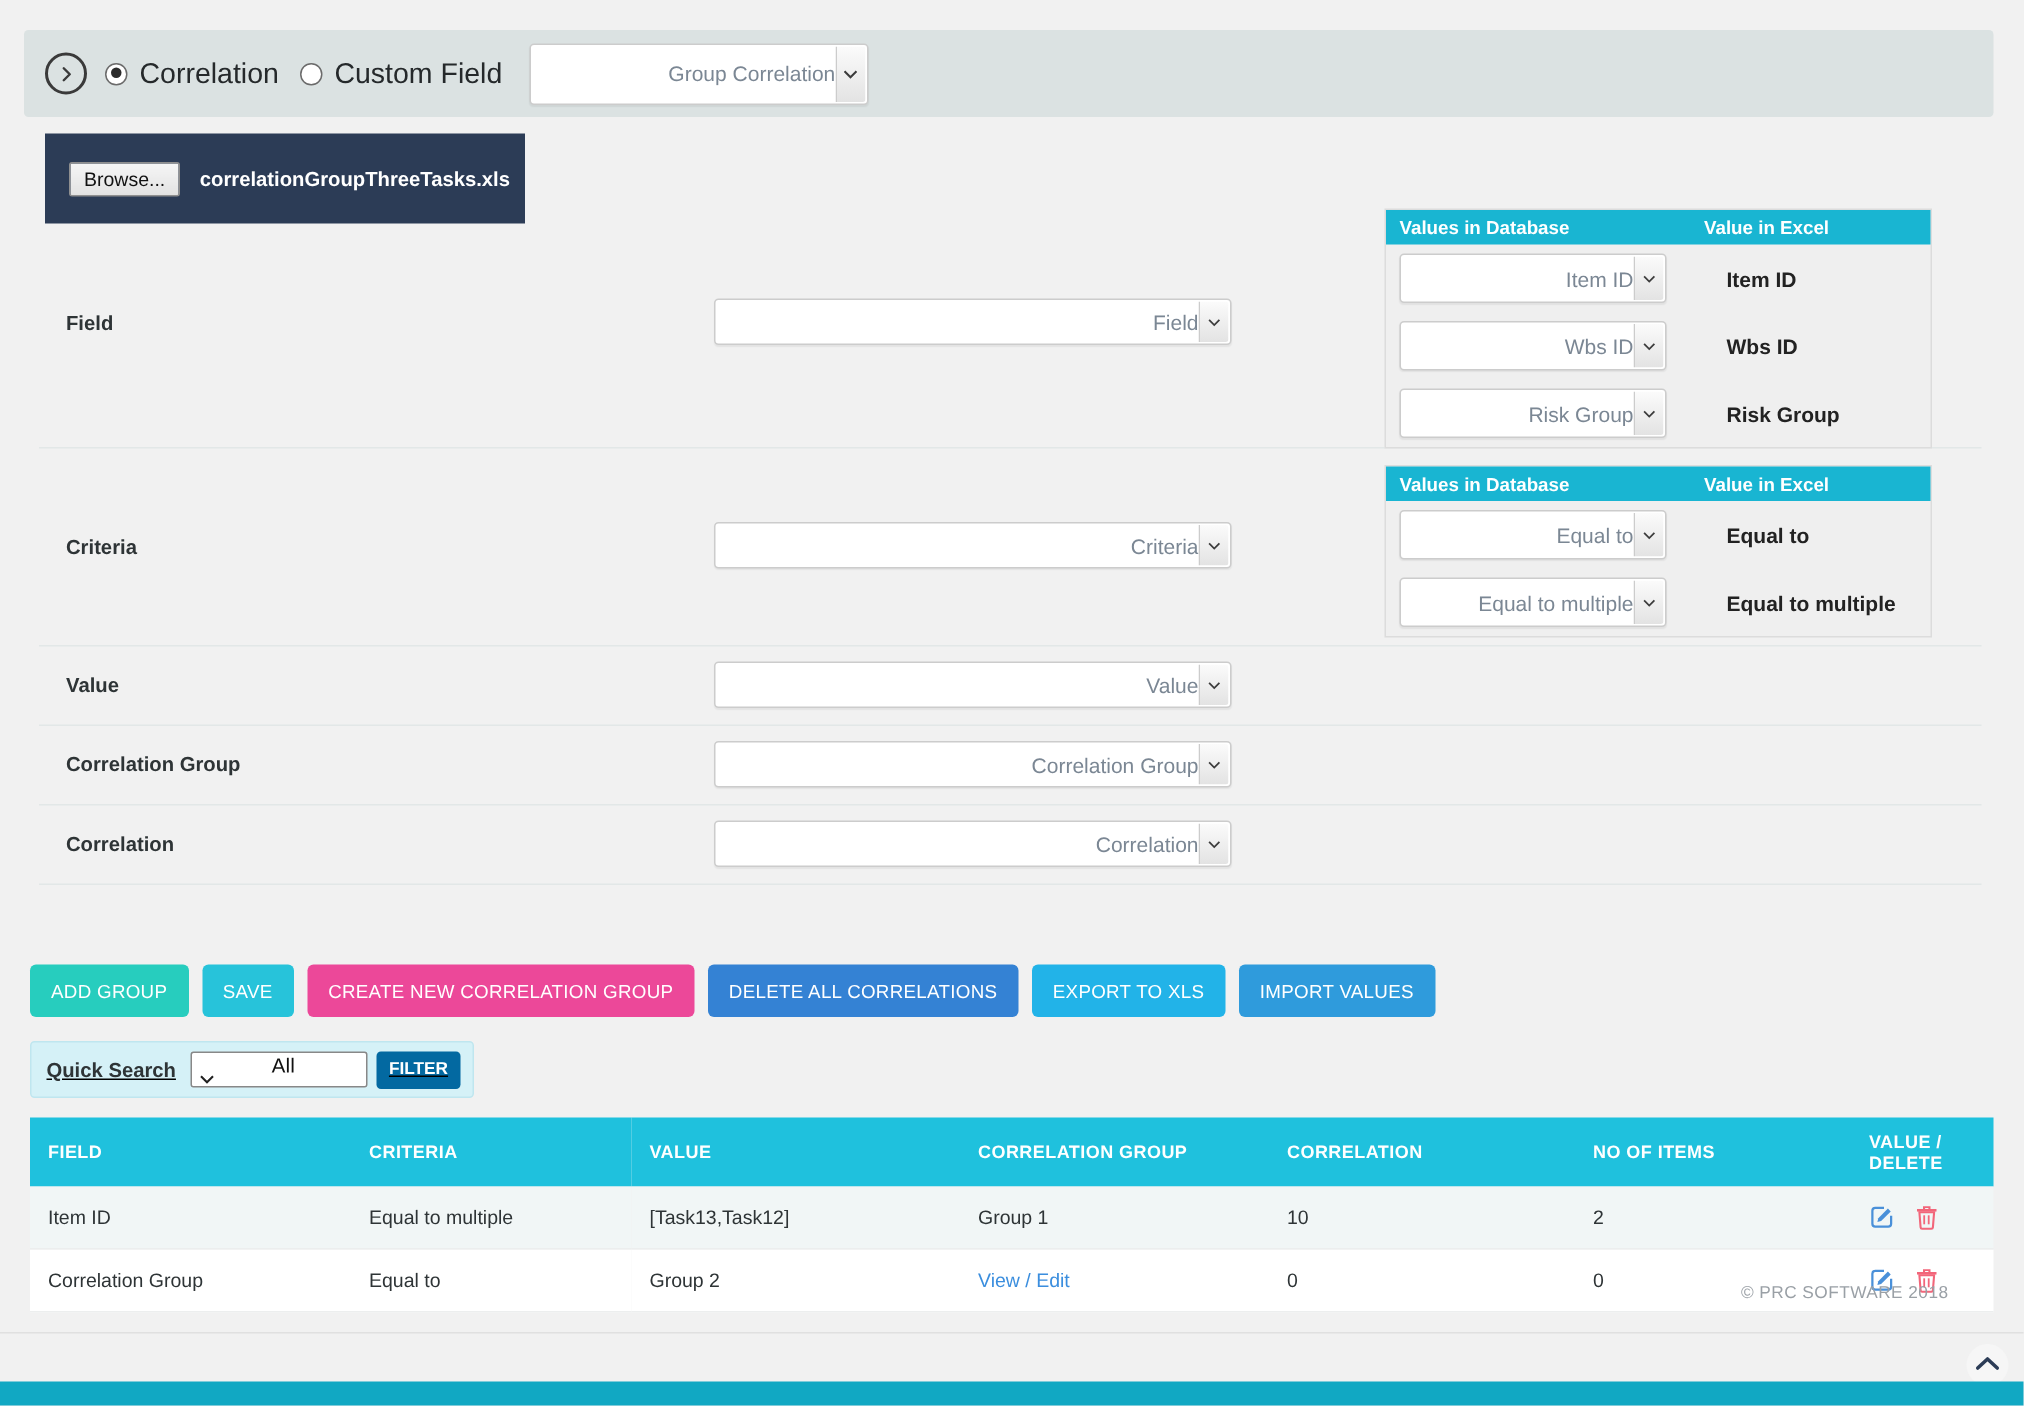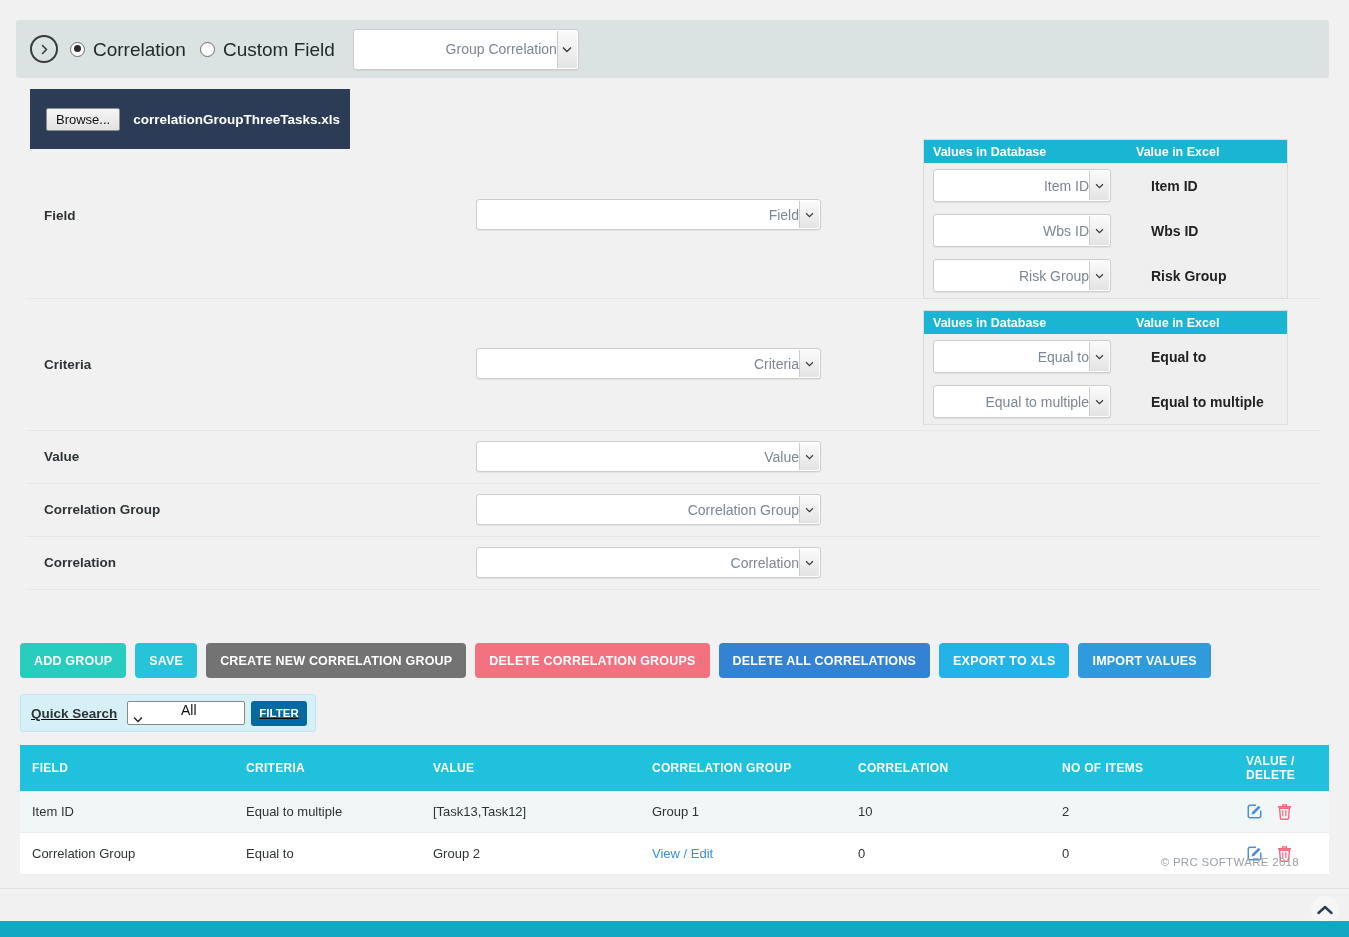--- a/index.html
+++ b/index.html
@@ -200,21 +200,21 @@
     left: 20px; top: 643px;
     display: flex;
     align-items: flex-start;
     gap: 9px;
   }
   .abtn {
     border: none;
     border-radius: 4px;
     color: #fff;
     font-size: 12.5px;
-    font-weight: bold;
+    font-weight: normal;
     letter-spacing: 0.2px;
     height: 35px;
     padding: 0 14px;
     cursor: pointer;
     font-family: "Liberation Sans", sans-serif;
     white-space: nowrap;
   }
 
   
   .qsearch {
@@ -489,22 +489,21 @@
           </svg>
       </span>
     </div>
     <span class="mval">Equal to multiple</span>
   </div>
 </div>
 
 <div class="btnrow">
   <button class="abtn" style="background:#27cdbe;">ADD GROUP</button>
   <button class="abtn" style="background:#27c3da;">SAVE</button>
-  <button class="abtn" style="background:#737373;">CREATE NEW CORRELATION GROUP</button>
-  <button class="abtn" style="background:#f4717f;">DELETE CORRELATION GROUPS</button>
+  <button class="abtn" style="background:#ec4899;">CREATE NEW CORRELATION GROUP</button>
   <button class="abtn" style="background:#3482d4;">DELETE ALL CORRELATIONS</button>
   <button class="abtn" style="background:#22b3e8;">EXPORT TO XLS</button>
   <button class="abtn" style="background:#2f9bdc;">IMPORT VALUES</button>
 </div>
 
 <div class="qsearch">
   <span class="qlabel">Quick Search</span>
   <div class="sel">
     <span class="sel-text">All</span>
     <span class="sel-arrow">

